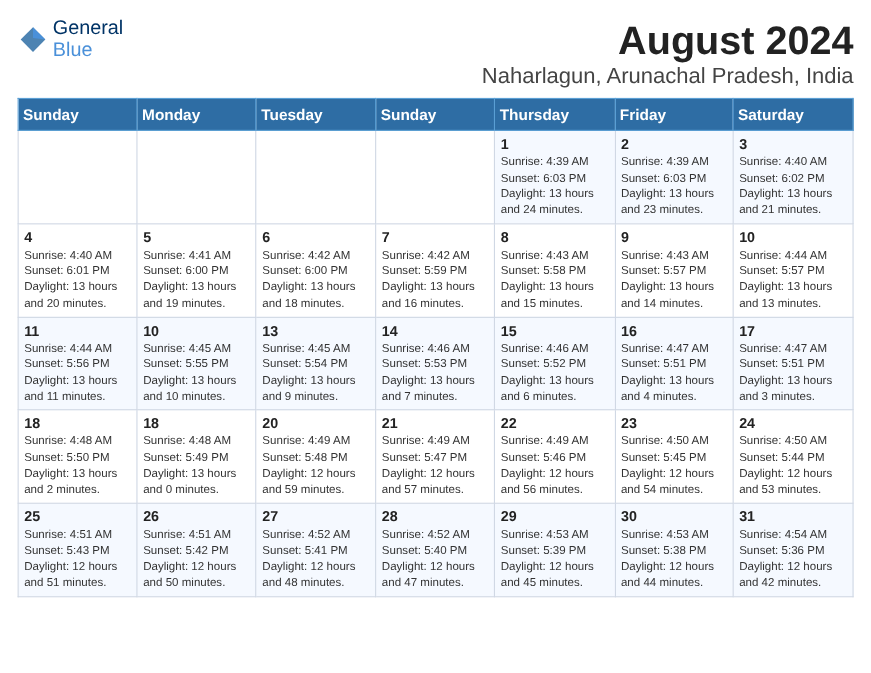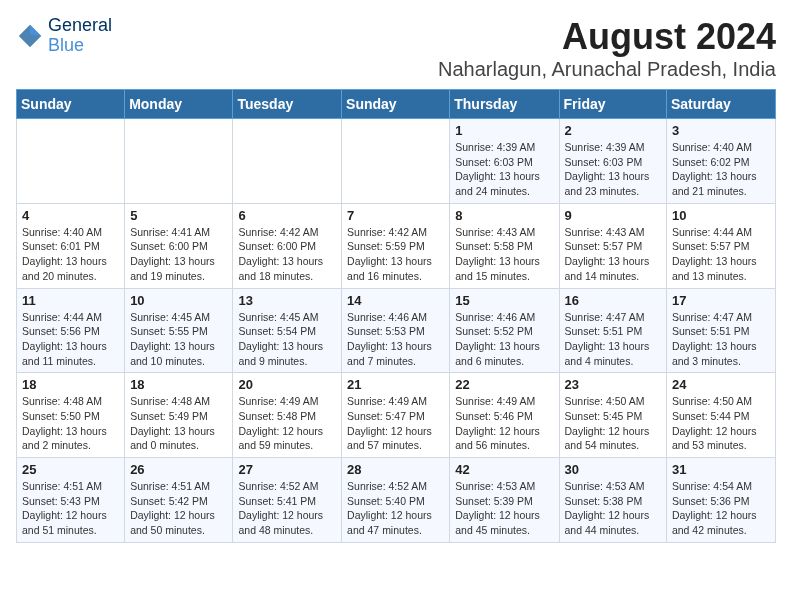--- a/index.html
+++ b/index.html
@@ -330,21 +330,21 @@
 and 48 minutes.</div>
         </td>
         <td>
           <span class="day-number">28</span>
           <div class="day-info" style="white-space: pre-line;">Sunrise: 4:52 AM
 Sunset: 5:40 PM
 Daylight: 12 hours
 and 47 minutes.</div>
         </td>
         <td>
-          <span class="day-number">42</span>
+          <span class="day-number">29</span>
           <div class="day-info" style="white-space: pre-line;">Sunrise: 4:53 AM
 Sunset: 5:39 PM
 Daylight: 12 hours
 and 45 minutes.</div>
         </td>
         <td>
           <span class="day-number">30</span>
           <div class="day-info" style="white-space: pre-line;">Sunrise: 4:53 AM
 Sunset: 5:38 PM
 Daylight: 12 hours

